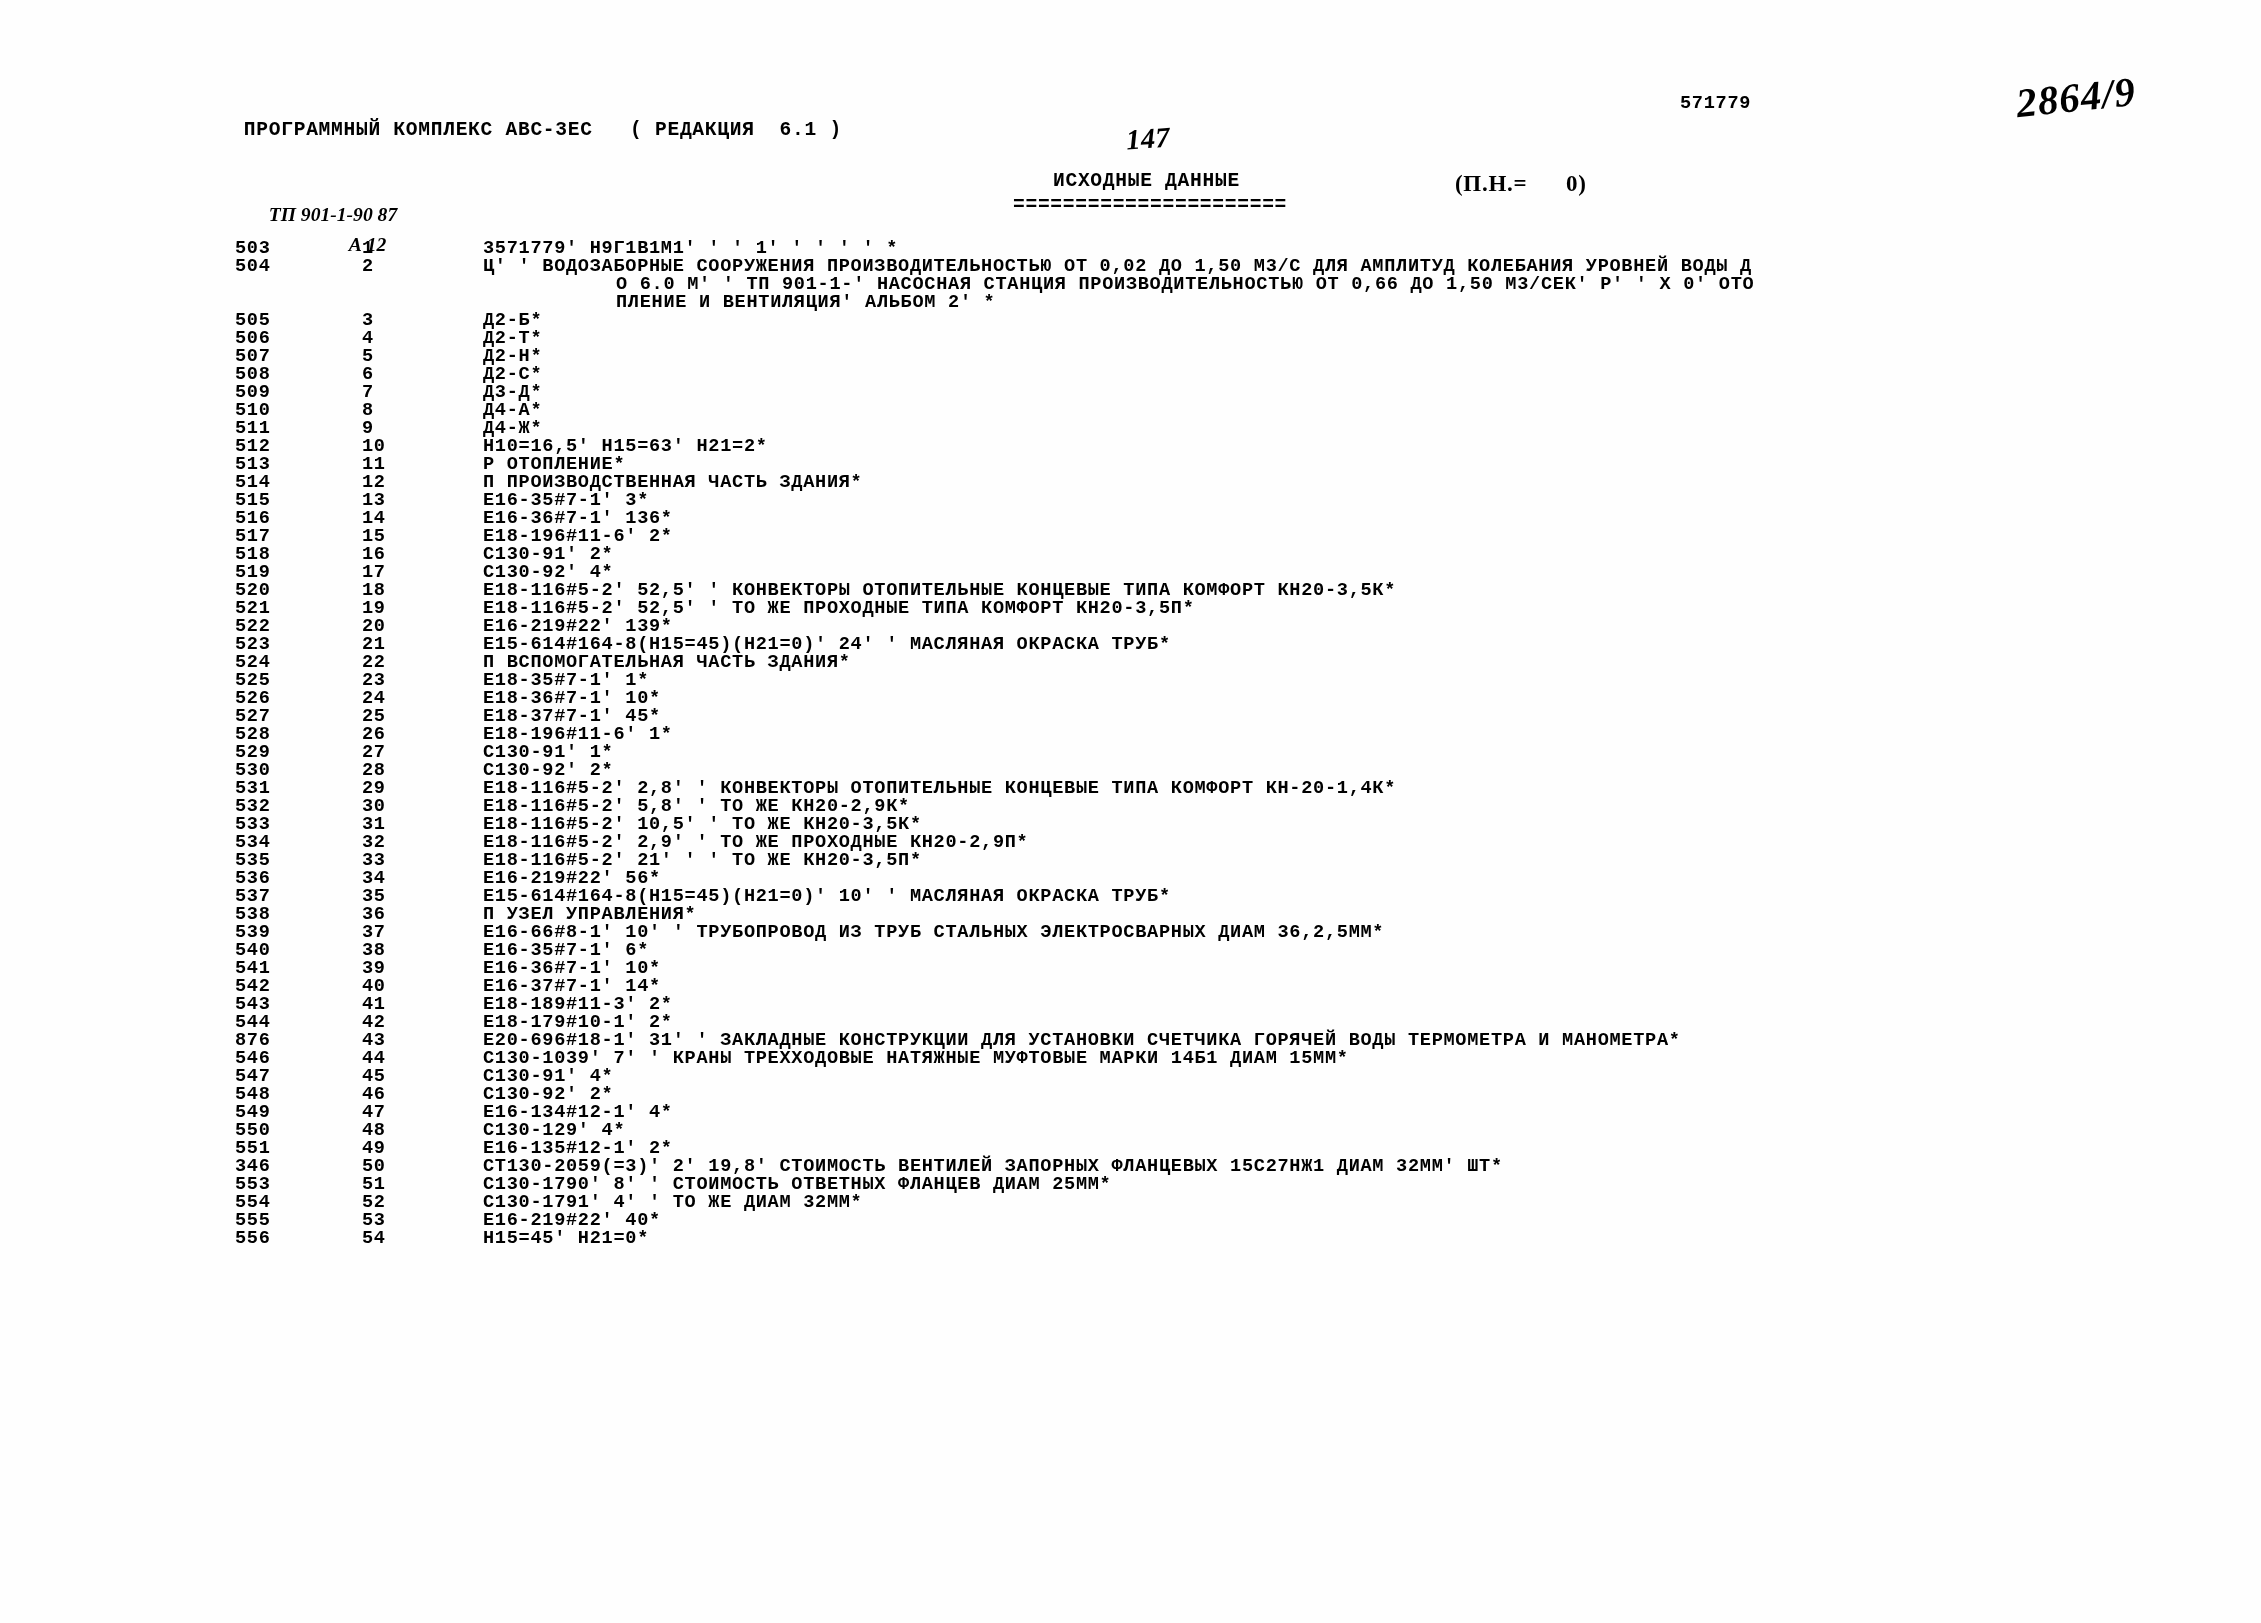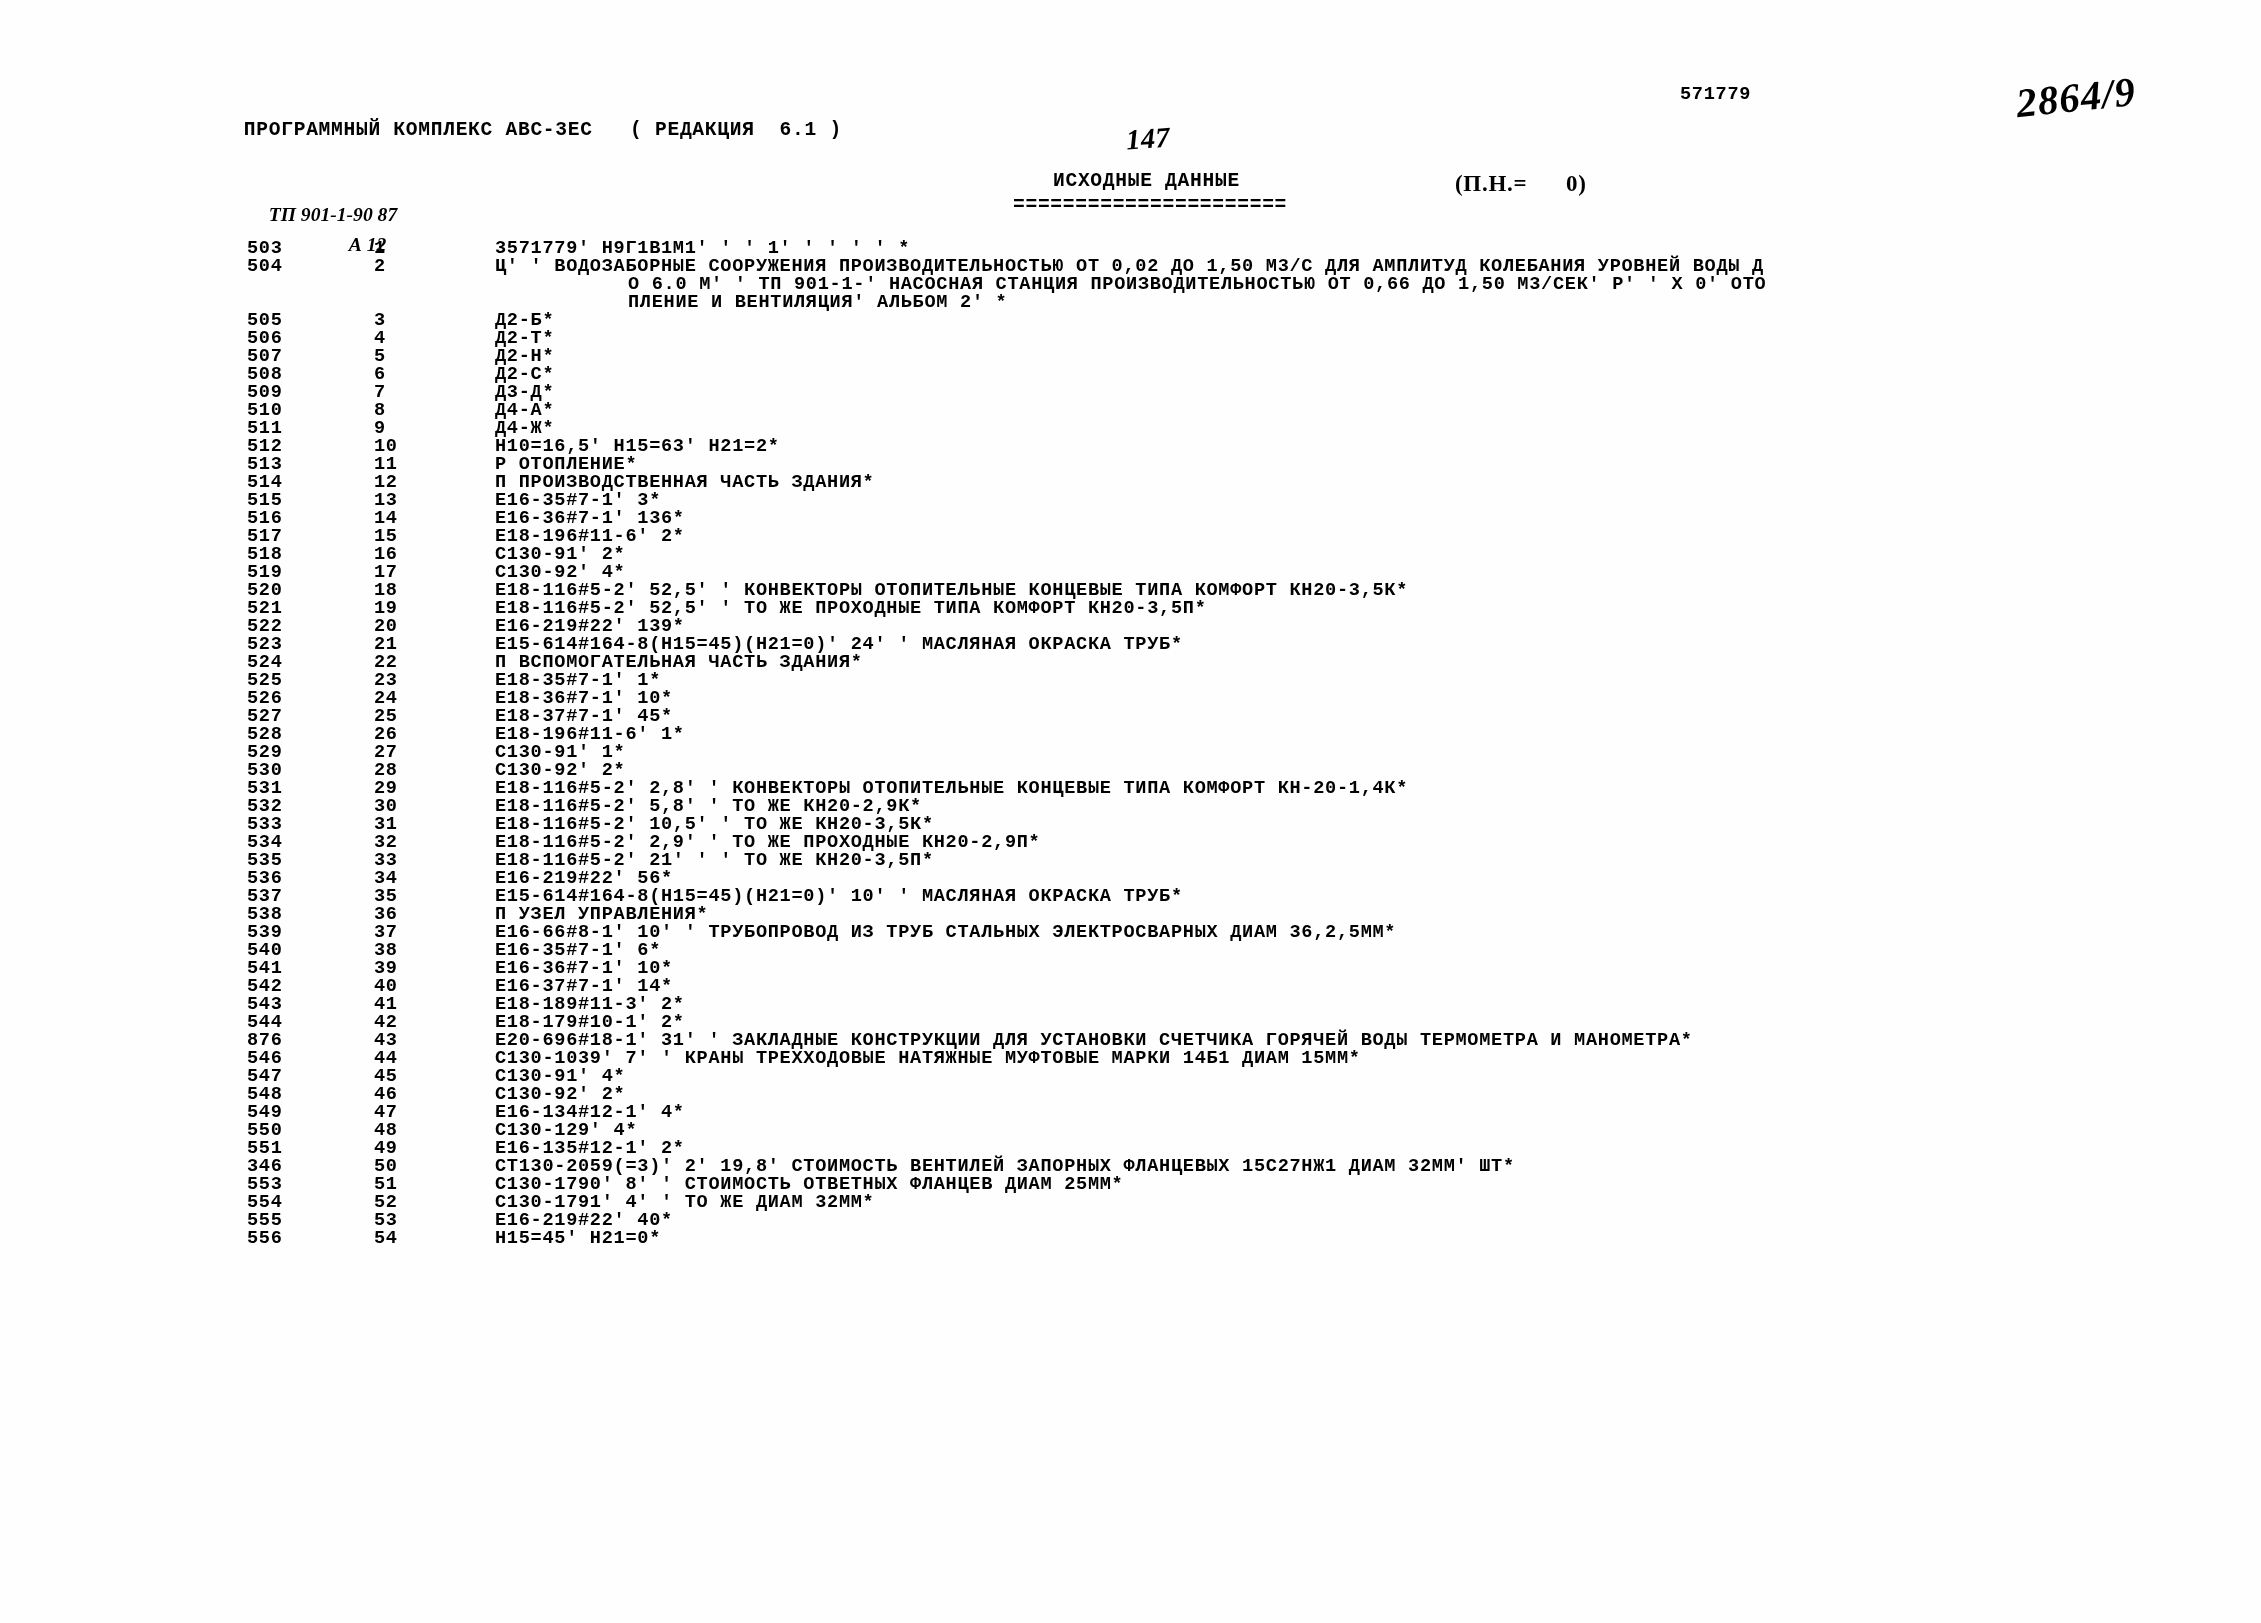--- a/index.html
+++ b/index.html
@@ -47,21 +47,21 @@
   .hdr-handnum {
     font-family: Liberation Serif, serif;
     font-style: italic;
     font-weight: bold;
     letter-spacing: 0;
   }
 
   .hdr-serial {
     position: absolute;
     left: 1680px;
-    top: 84px;
+    top: 93px;
     font-size: 18.6px;
   }
 
   .hdr-hand-page {
     position: absolute;
     left: 2016px;
     top: 73px;
     font-family: "Liberation Serif", "DejaVu Serif", serif;
     font-style: italic;
     font-weight: bold;
@@ -101,21 +101,21 @@
     position: absolute;
     left: 1455px;
     top: 171px;
     font-size: 23px;
     font-family: Liberation Serif, serif;
   }
 
   
   .listing {
     position: absolute;
-    left: 12px;
+    left: 0;
     top: 240px;
     width: 1823px;
   }
   .row {
     position: relative;
     height: 18px;
   }
   .col-seq {
     position: absolute;
     left: 235px;

